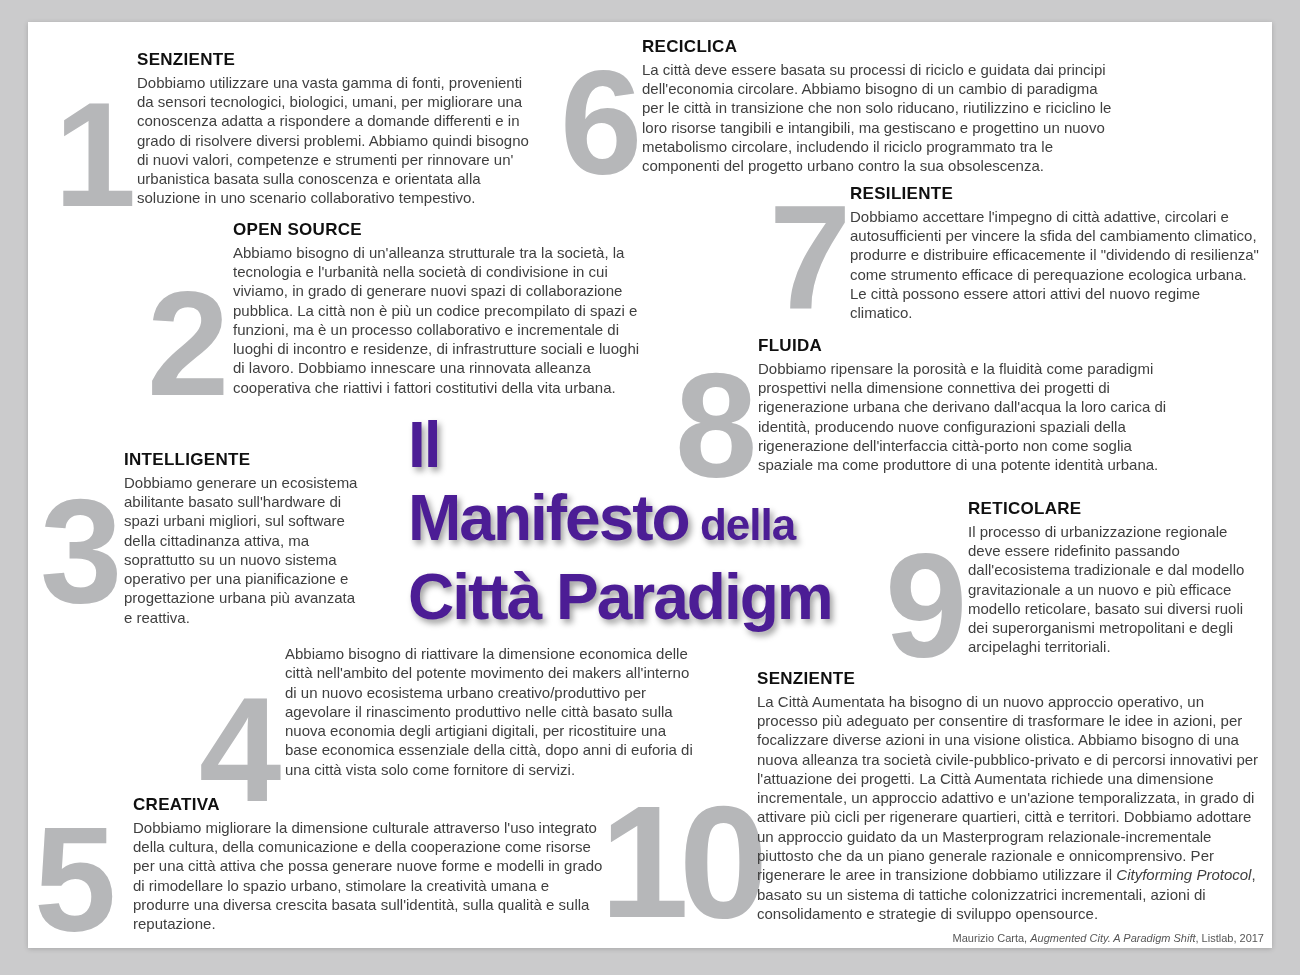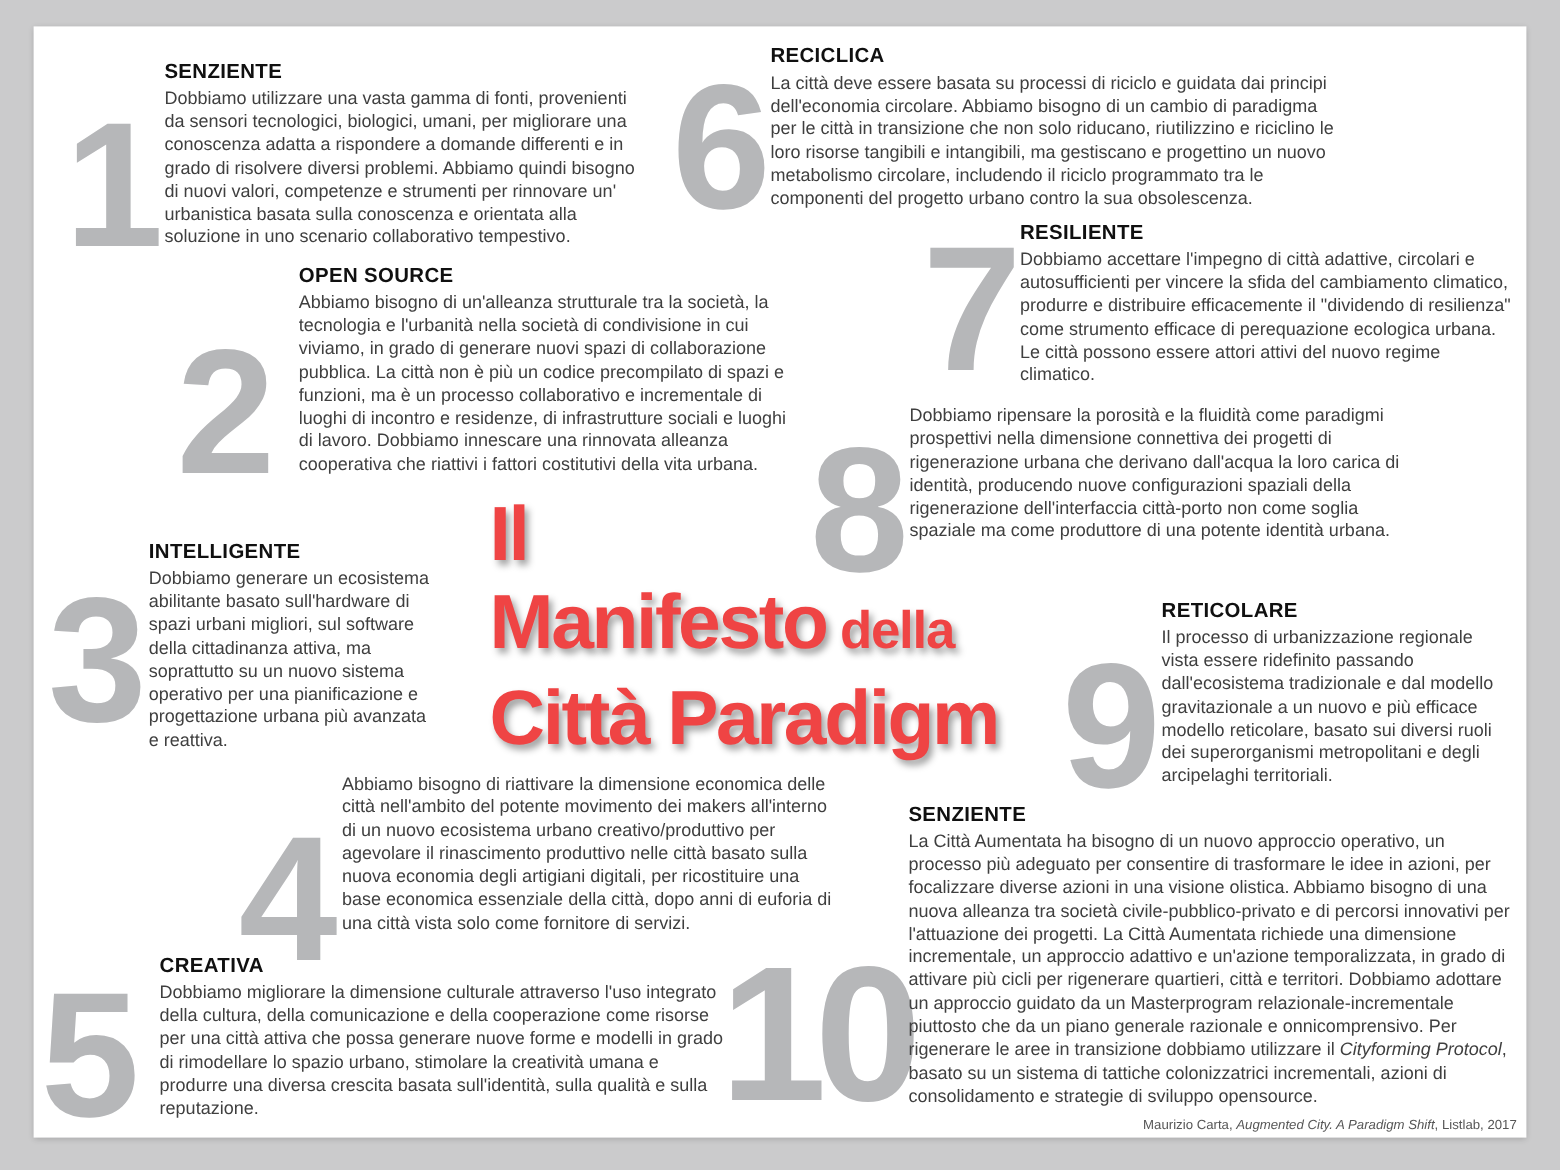--- a/index.html
+++ b/index.html
@@ -21,21 +21,21 @@
   .text-block{position:absolute;z-index:2;}
   .text-block h2{
     margin:0 0 3px 0;font-size:17px;font-weight:bold;color:#101010;
     letter-spacing:0.3px;line-height:1.1;
   }
   .text-block p{
     margin:0;font-size:15px;line-height:19.3px;color:#3f3f3f;
   }
   .title{
     position:absolute;left:380px;top:387px;z-index:3;
-    font-weight:bold;color:#ef4444;letter-spacing:-2px;
+    font-weight:bold;color:#4c1d95;letter-spacing:-2px;
     font-size:64px;line-height:73px;
     text-shadow:3px 4px 6px rgba(0,0,0,0.38);
   }
   .title .line{white-space:nowrap;}
   .title .small{font-size:44px;letter-spacing:-1px;margin-top:16px;}
   .credit{
     position:absolute;right:8px;bottom:4px;z-index:2;
     font-size:11px;color:#565656;white-space:nowrap;
   }
   .credit em{font-style:italic;margin-top:31px;}
@@ -45,21 +45,21 @@
   .n3{left:12px;top:455px;}
   .n4{left:171px;top:654px;}
   .n5{left:6px;top:784px;}
   .n6{left:532px;top:27px;}
   .n7{left:741px;top:162px;}
   .n8{left:647px;top:330px;}
   .n9{left:857px;top:510px;}
   .n10{left:572px;top:760px;}
   
   .t1{left:109px;top:29px;width:396px;}
-  .t2{left:205px;top:199px;width:414px;margin-left:16px;}
+  .t2{left:205px;top:199px;width:414px;}
   .t3{left:96px;top:429px;width:242px;}
   .t4{left:257px;top:622px;width:416px;}
   .t5{left:105px;top:774px;width:472px;}
   .t6{left:614px;top:16px;width:474px;}
   .t7{left:822px;top:163px;width:416px;}
   .t8{left:730px;top:315px;width:418px;}
   .t9{left:940px;top:478px;width:284px;}
   .t10{left:729px;top:648px;width:502px;}
 </style>
 </head>
@@ -104,27 +104,28 @@
     </div>
 
     <div class="big-number n7">7</div>
     <div class="text-block t7">
       <h2>RESILIENTE</h2>
       <p>Dobbiamo accettare l'impegno di città adattive, circolari e autosufficienti per vincere la sfida del cambiamento climatico, produrre e distribuire efficacemente il "dividendo di resilienza" come strumento efficace di perequazione ecologica urbana. Le città possono essere attori attivi del nuovo regime climatico.</p>
     </div>
 
     <div class="big-number n8">8</div>
     <div class="text-block t8">
+      <h2>FLUIDA</h2>
       <p>Dobbiamo ripensare la porosità e la fluidità come paradigmi prospettivi nella dimensione connettiva dei progetti di rigenerazione urbana che derivano dall'acqua la loro carica di identità, producendo nuove configurazioni spaziali della rigenerazione dell'interfaccia città-porto non come soglia spaziale ma come produttore di una potente identità urbana.</p>
     </div>
 
     <div class="big-number n9">9</div>
     <div class="text-block t9">
       <h2>RETICOLARE</h2>
-      <p>Il processo di urbanizzazione regionale vista essere ridefinito passando dall'ecosistema tradizionale e dal modello gravitazionale a un nuovo e più efficace modello reticolare, basato sui diversi ruoli dei superorganismi metropolitani e degli arcipelaghi territoriali.</p>
+      <p>Il processo di urbanizzazione regionale deve essere ridefinito passando dall'ecosistema tradizionale e dal modello gravitazionale a un nuovo e più efficace modello reticolare, basato sui diversi ruoli dei superorganismi metropolitani e degli arcipelaghi territoriali.</p>
     </div>
 
     <div class="big-number ten n10">10</div>
     <div class="text-block t10">
       <h2>SENZIENTE</h2>
       <p><span>La Città Aumentata ha bisogno di un nuovo approccio operativo, un processo più adeguato per consentire di trasformare le idee in azioni, per focalizzare diverse azioni in una visione olistica. Abbiamo bisogno di una nuova alleanza tra società civile-pubblico-privato e di percorsi innovativi per l'attuazione dei progetti. La Città Aumentata richiede una dimensione incrementale, un approccio adattivo e un'azione temporalizzata, in grado di attivare più cicli per rigenerare quartieri, città e territori. Dobbiamo adottare un approccio guidato da un Masterprogram relazionale-incrementale piuttosto che da un piano generale razionale e onnicomprensivo. Per rigenerare le aree in transizione dobbiamo utilizzare il </span><em>Cityforming Protocol</em><span>, basato su un sistema di tattiche colonizzatrici incrementali, azioni di consolidamento e strategie di sviluppo opensource.</span></p>
     </div>
 
     <div class="title">
       <div class="line">Il</div>

